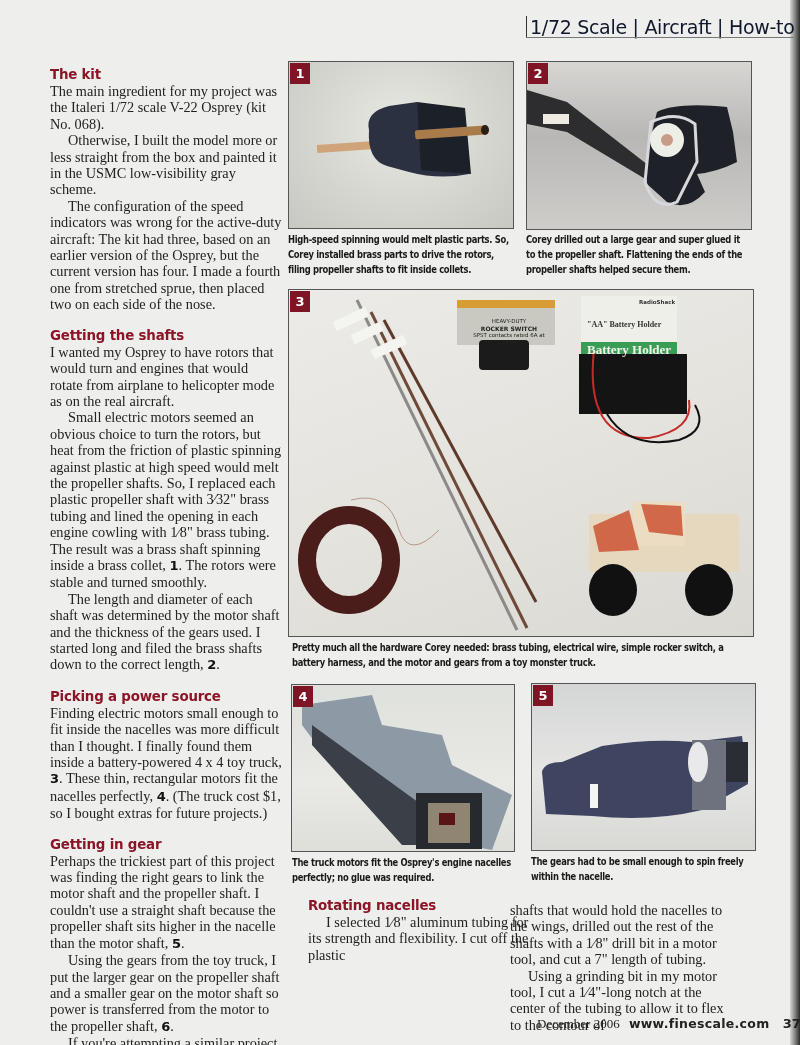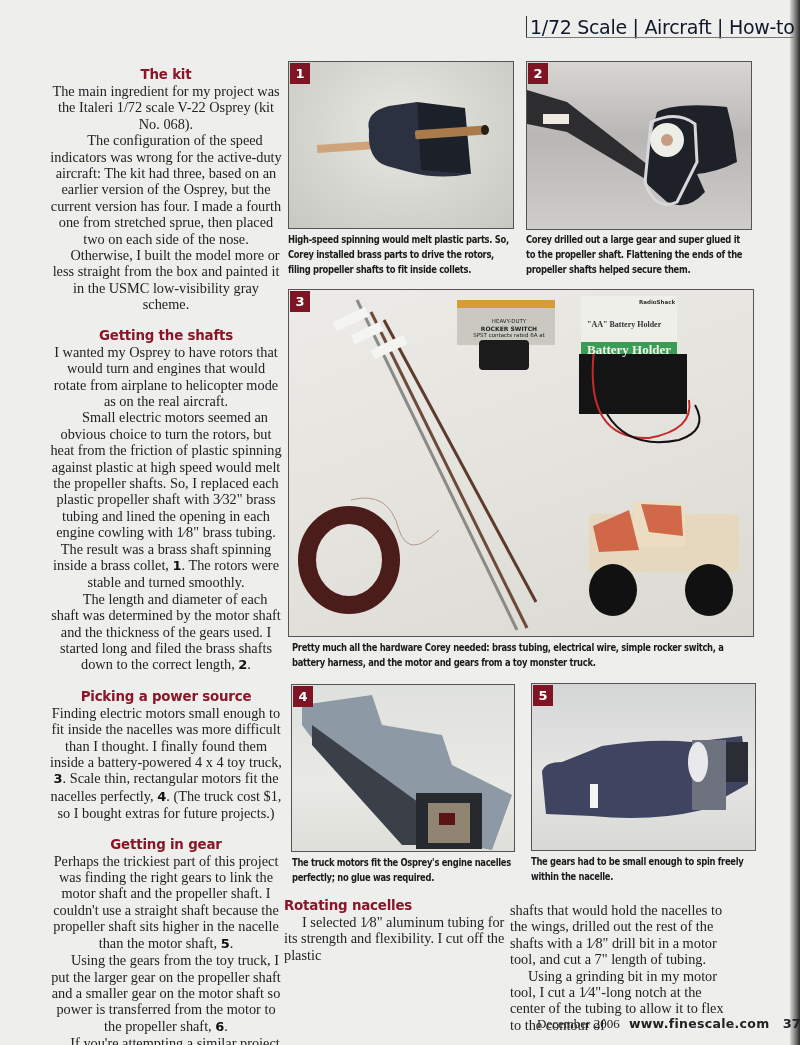--- a/index.html
+++ b/index.html
@@ -22,27 +22,27 @@
   }
   .running-rule {
     position: absolute; left: 526px; top: 37px; width: 268px; height: 1px; background: #777;
   }
 
   
   .col {
     position: absolute; font-size: 14.3px; line-height: 16.4px; color: #222;
   }
   .col-left { left: 50px; top: 67px; width: 232px; }
-  .col-mid  { left: 284px; top: 898px; width: 225px; }
+  .col-mid  { left: 308px; top: 898px; width: 225px; }
   .col-right{ left: 510px; top: 902px; width: 228px; }
   .section-head {
     font-family: "DejaVu Sans", sans-serif; font-weight: bold; font-size: 13.4px;
     color: #8b1526; line-height: 16px; letter-spacing: -0.2px;
   }
-  .section { margin-bottom: 15px; text-align: center; }
+  .section { margin-bottom: 15px; }
   .para { text-indent: 0; }
   .para.indent { text-indent: 18px; }
   .ref {
     font-family: "DejaVu Sans", sans-serif; font-weight: bold; font-size: 13px; color: #111;
   }
 
   
   .photo {
     position: absolute; border: 1px solid #555; overflow: hidden;
   }
@@ -81,42 +81,42 @@
 
 <div class="page-edge"></div>
 
 <div class="running-head">1/72 Scale | Aircraft | How-to</div>
 <div class="running-rule"></div>
 
 <div class="col col-left">
   <div class="section">
     <div class="section-head">The kit</div>
     <p class="para">The main ingredient for my project was the Italeri 1/72 scale V-22 Osprey (kit No. 068).</p>
+    <p class="para indent">Otherwise, I built the model more or less straight from the box and painted it in the USMC low-visibility gray scheme.</p>
     <p class="para indent">The configuration of the speed indicators was wrong for the active-duty aircraft: The kit had three, based on an earlier version of the Osprey, but the current version has four. I made a fourth one from stretched sprue, then placed two on each side of the nose.</p>
-    <p class="para indent">Otherwise, I built the model more or less straight from the box and painted it in the USMC low-visibility gray scheme.</p>
   </div>
 
   <div class="section">
     <div class="section-head">Getting the shafts</div>
     <p class="para">I wanted my Osprey to have rotors that would turn and engines that would rotate from airplane to helicopter mode as on the real aircraft.</p>
     <p class="para indent">
       <span>Small electric motors seemed an obvious choice to turn the rotors, but heat from the friction of plastic spinning against plastic at high speed would melt the propeller shafts. So, I replaced each plastic propeller shaft with 3⁄32" brass tubing and lined the opening in each engine cowling with 1⁄8" brass tubing. The result was a brass shaft spinning inside a brass collet,</span>
       <span class="ref">1</span><span>. The rotors were stable and turned smoothly.</span>
     </p>
     <p class="para indent">
       <span>The length and diameter of each shaft was determined by the motor shaft and the thickness of the gears used. I started long and filed the brass shafts down to the correct length,</span>
       <span class="ref">2</span><span>.</span>
     </p>
   </div>
 
   <div class="section">
     <div class="section-head">Picking a power source</div>
     <p class="para">
       <span>Finding electric motors small enough to fit inside the nacelles was more difficult than I thought. I finally found them inside a battery-powered 4 x 4 toy truck,</span>
-      <span class="ref">3</span><span>. Scale thin, rectangular motors fit the nacelles perfectly,</span>
+      <span class="ref">3</span><span>. These thin, rectangular motors fit the nacelles perfectly,</span>
       <span class="ref">4</span><span>. (The truck cost $1, so I bought extras for future projects.)</span>
     </p>
   </div>
 
   <div class="section">
     <div class="section-head">Getting in gear</div>
     <p class="para">
       <span>Perhaps the trickiest part of this project was finding the right gears to link the motor shaft and the propeller shaft. I couldn't use a straight shaft because the propeller shaft sits higher in the nacelle than the motor shaft,</span>
       <span class="ref">5</span><span>.</span>
     </p>

